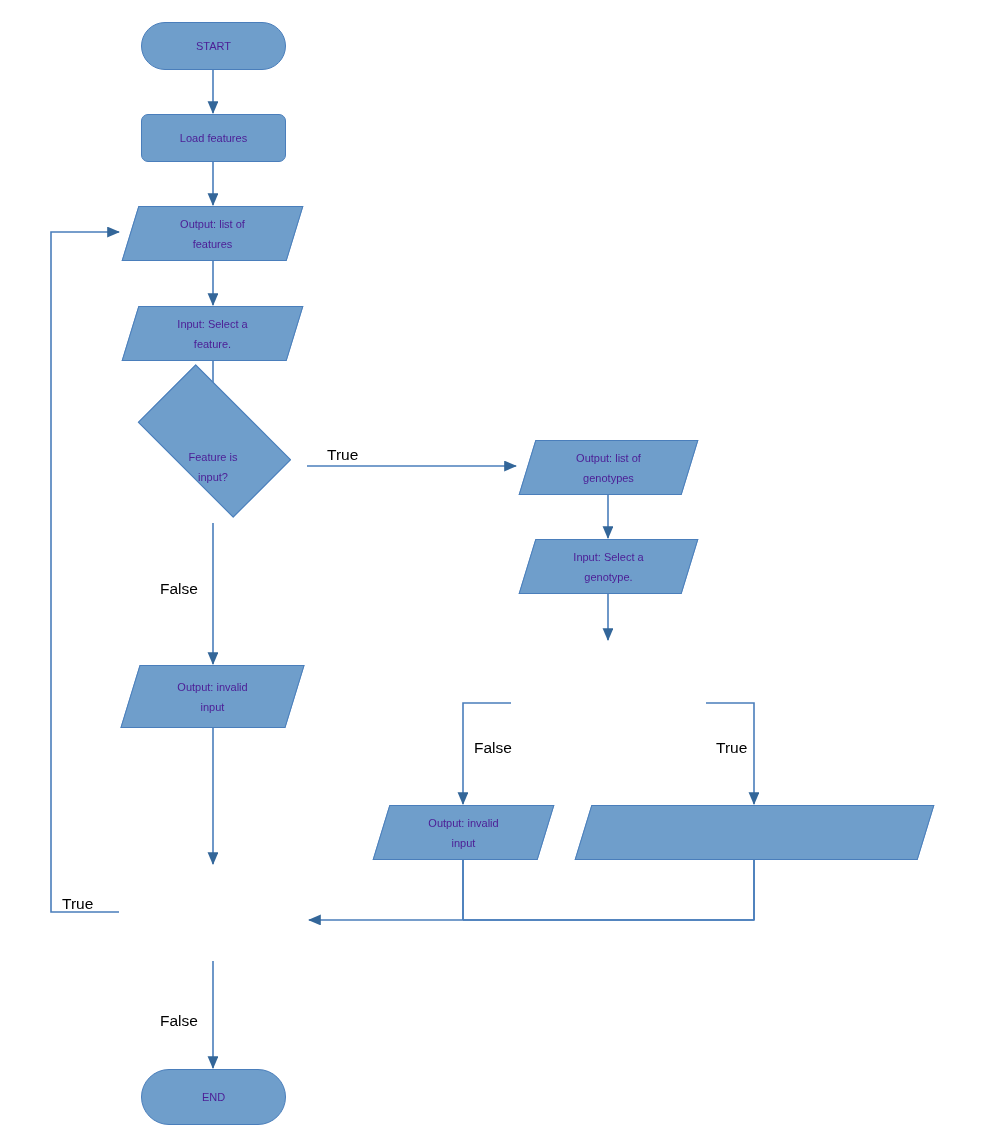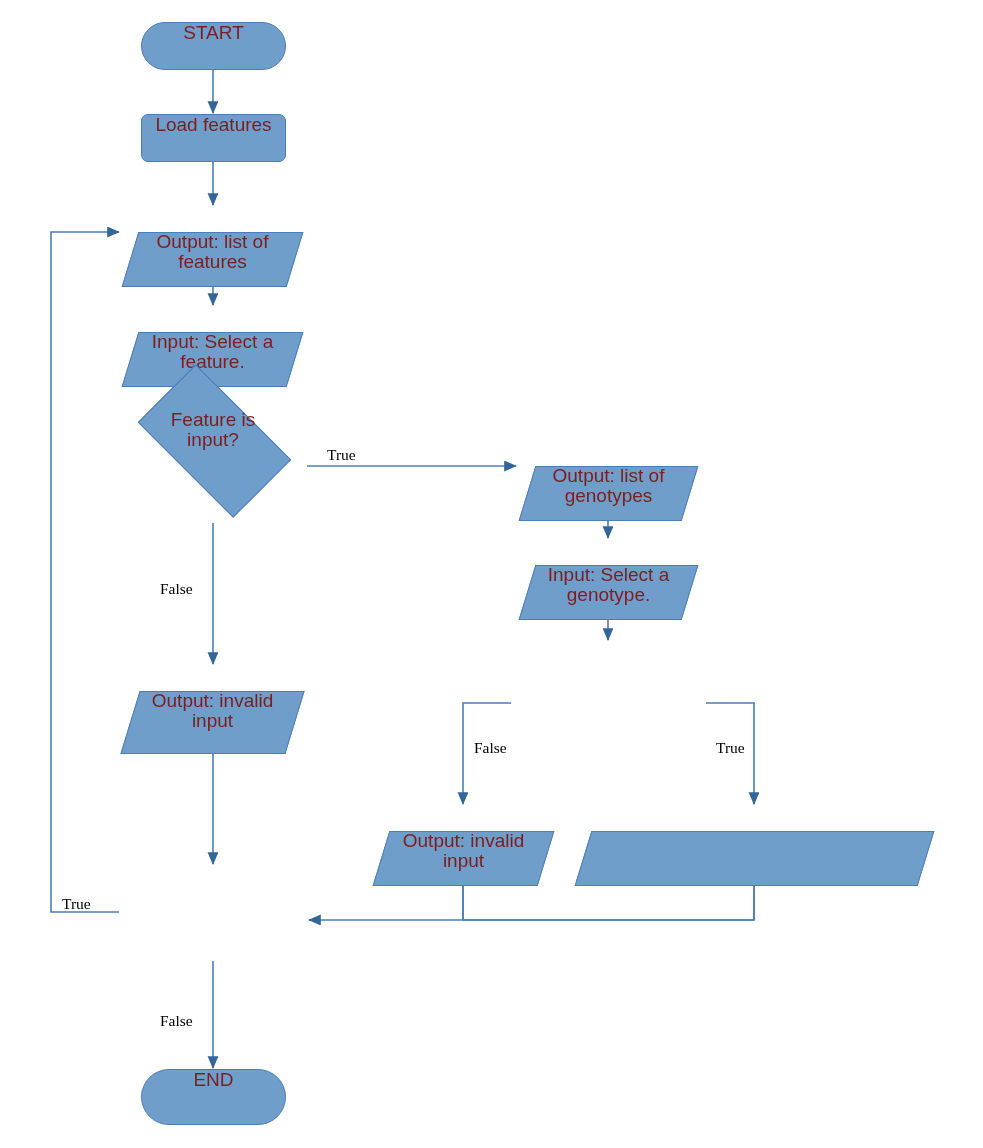--- a/index.html
+++ b/index.html
@@ -22,24 +22,25 @@
     position: absolute;
     left: 0;
     top: 0;
     width: 983px;
     height: 1148px;
   }
   .node {
     position: absolute;
     box-sizing: border-box;
     display: flex;
+    align-items: center;
     justify-content: center;
     text-align: center;
-    color: #7f1d1d;
-    font-size: 19px;
+    color: #4c1d95;
+    font-size: 11px;
     line-height: 20px;
     z-index: 2;
   }
   .node .lbl {
     position: relative;
     z-index: 3;
     padding: 0 4px;
     white-space: pre-line;
   }
   
@@ -50,21 +51,20 @@
   }
   
   .shape-process {
     background: #6F9ECB;
     border: 1.4px solid #4A7EBB;
   }
   
   .shape-io {
     background: transparent;
     border: none;
-    margin-top: 26px;
   }
   .shape-io .skin {
     position: absolute;
     left: 0; top: 0; right: 0; bottom: 0;
     background: #6F9ECB;
     border: 1.4px solid #4A7EBB;
     transform: skewX(-17deg);
     z-index: 1;
   }
   
@@ -84,21 +84,20 @@
     transform: rotate(45deg) scale(1.0);
     z-index: 1;
   }
   .edge-label {
     position: absolute;
     font-size: 15.5px;
     line-height: 18px;
     color: #000000;
     white-space: nowrap;
     z-index: 4;
-    font-family: Liberation Serif, serif;
   }
 </style>
 </head>
 <body>
 
 <div id="canvas">
 
   <svg id="edges" viewBox="0 0 983 1148" width="983" height="1148" xmlns="http://www.w3.org/2000/svg">
     <defs>
       <marker id="arrow" markerWidth="9" markerHeight="9" refX="7.4" refY="3.4" orient="auto" markerUnits="strokeWidth">

